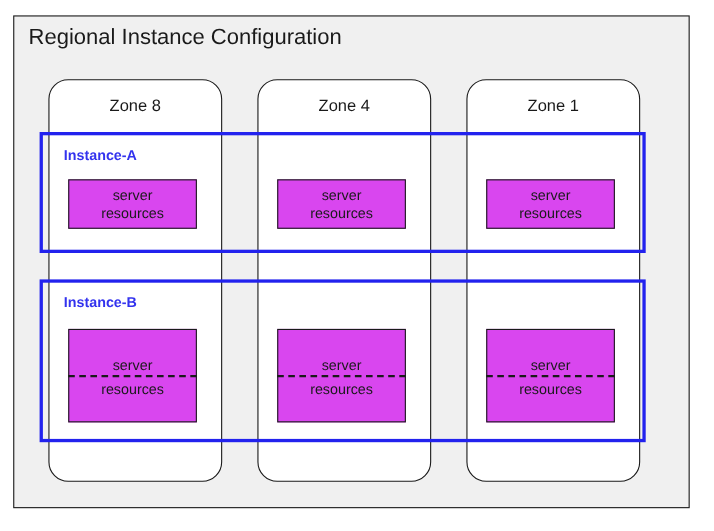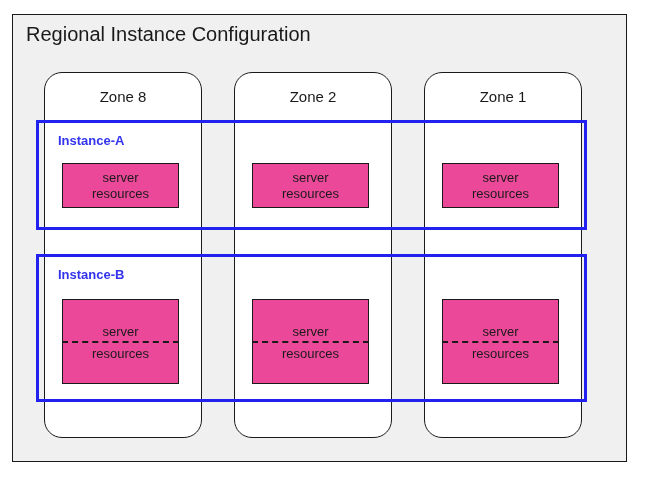--- a/index.html
+++ b/index.html
@@ -91,21 +91,21 @@
     font-weight: bold;
     line-height: 16px;
     color: #3333ee;
     white-space: nowrap;
     text-align: center;
   }
 
   
   .server-box {
     position: absolute;
-    background: #ec4899;
+    background: #d946ef;
     border: 1px solid #1a1a1a;
     box-sizing: border-box;
     color: #1a1a1a;
     font-size: 13px;
     line-height: 16px;
     text-align: center;
   }
   .server-box .sb-text {
     position: absolute;
     left: 0;
@@ -154,21 +154,21 @@
 <div id="diagram-root">
 
   <div class="region-box"></div>
 
   <div class="region-title">Regional Instance Configuration</div>
 
   <div class="zone-col z1">
     <div class="zone-label">Zone 8</div>
   </div>
   <div class="zone-col z2">
-    <div class="zone-label">Zone 2</div>
+    <div class="zone-label">Zone 4</div>
   </div>
   <div class="zone-col z3">
     <div class="zone-label">Zone 1</div>
   </div>
 
   <div class="instance-band band-a">
     <div class="instance-label">Instance-A</div>
   </div>
 
   <div class="instance-band band-b">

